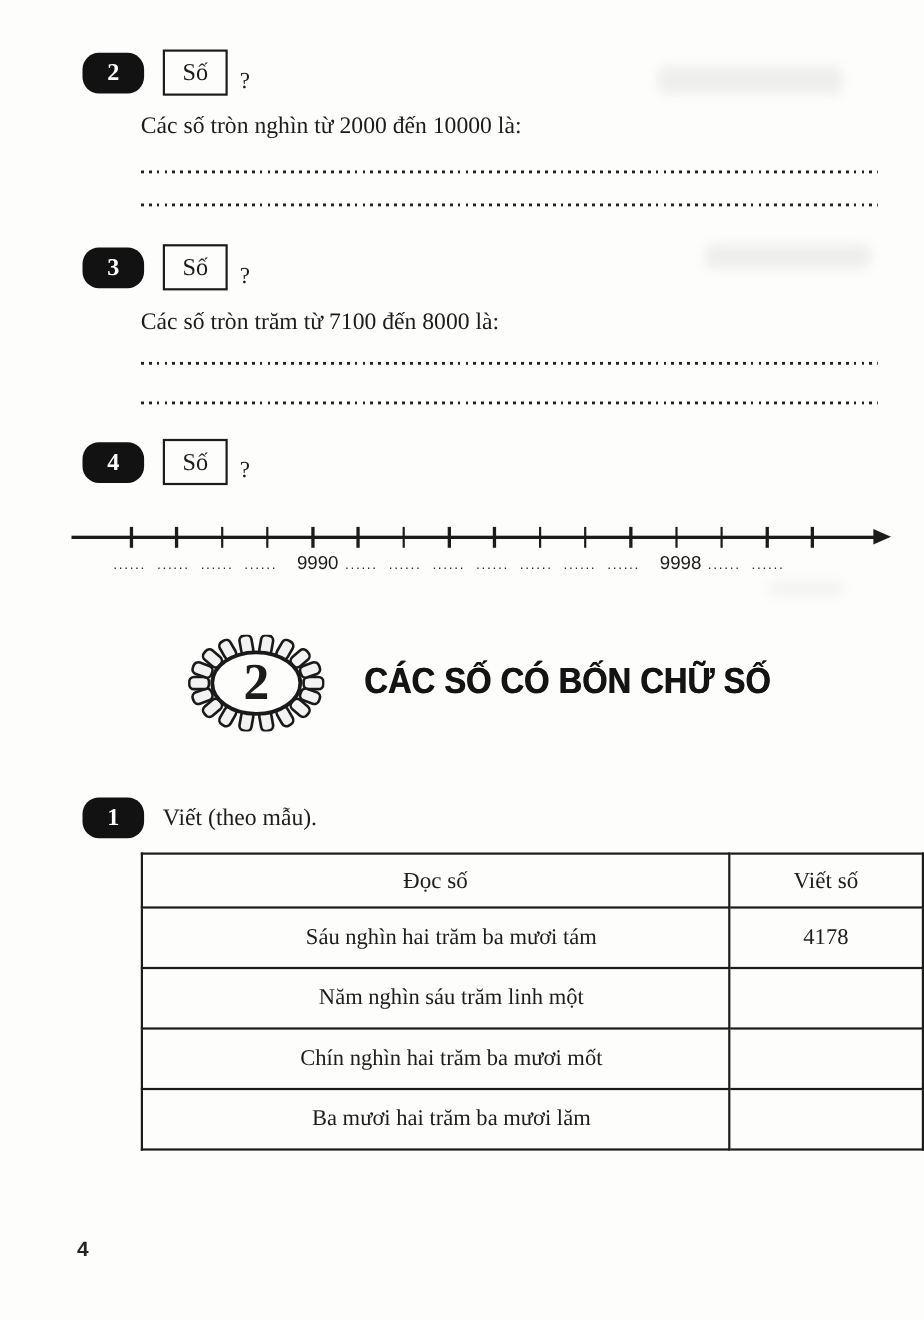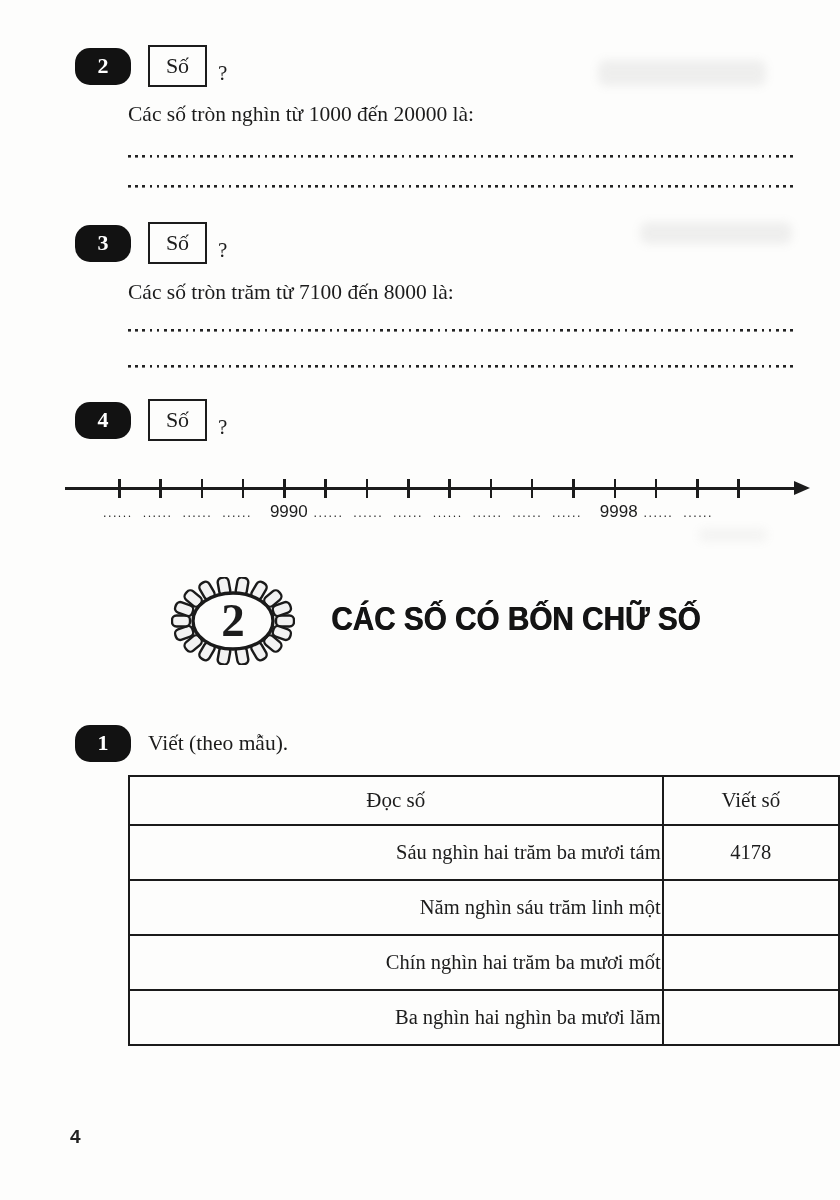--- a/index.html
+++ b/index.html
@@ -112,21 +112,21 @@
     font-size:20.5px;
   }
   .viet-table th,.viet-table td{
     border:2.5px solid #1b1b1b;
     background:#fdfdfc;
   }
   .viet-table th{
     height:45px;font-weight:normal;text-align:center;font-size:21px;
   }
   .viet-table td{height:51px;}
-  .viet-table td.doc-so{text-align:right;padding-left:30px;}
+  .viet-table td.doc-so{text-align:center;padding-left:30px;}
   .viet-table td.viet-so{text-align:center;}
   .col-doc{width:487px;}
   .col-viet{width:161px;}
 
   
   .page-number{
     position:absolute;left:70px;top:1126px;
     font-family:"Liberation Sans","DejaVu Sans",sans-serif;
     font-weight:bold;font-size:19px;color:#222;
   }
@@ -149,21 +149,21 @@
 
   <div class="ex-header" style="top:44px">
     <div class="badge">
       <span>2</span>
     </div>
     <div class="so-box">
       <span>Số</span>
     </div>
     <span class="qmark">?</span>
   </div>
-  <div class="prompt" style="top:100px">Các số tròn nghìn từ 1000 đến 20000 là:</div>
+  <div class="prompt" style="top:100px">Các số tròn nghìn từ 2000 đến 10000 là:</div>
   <div class="dotline" style="top:140px"></div>
   <div class="dotline" style="top:170px"></div>
 
   <div class="ex-header" style="top:221px">
     <div class="badge">
       <span>3</span>
     </div>
     <div class="so-box">
       <span>Số</span>
     </div>
@@ -276,20 +276,20 @@
         </tr>
         <tr>
           <td class="doc-so">Năm nghìn sáu trăm linh một</td>
           <td class="viet-so"></td>
         </tr>
         <tr>
           <td class="doc-so">Chín nghìn hai trăm ba mươi mốt</td>
           <td class="viet-so"></td>
         </tr>
         <tr>
-          <td class="doc-so">Ba nghìn hai nghìn ba mươi lăm</td>
+          <td class="doc-so">Ba mươi hai trăm ba mươi lăm</td>
           <td class="viet-so"></td>
         </tr>
       </tbody>
   </table>
 
   <div class="page-number">4</div>
 </div>
 
 </body></html>

